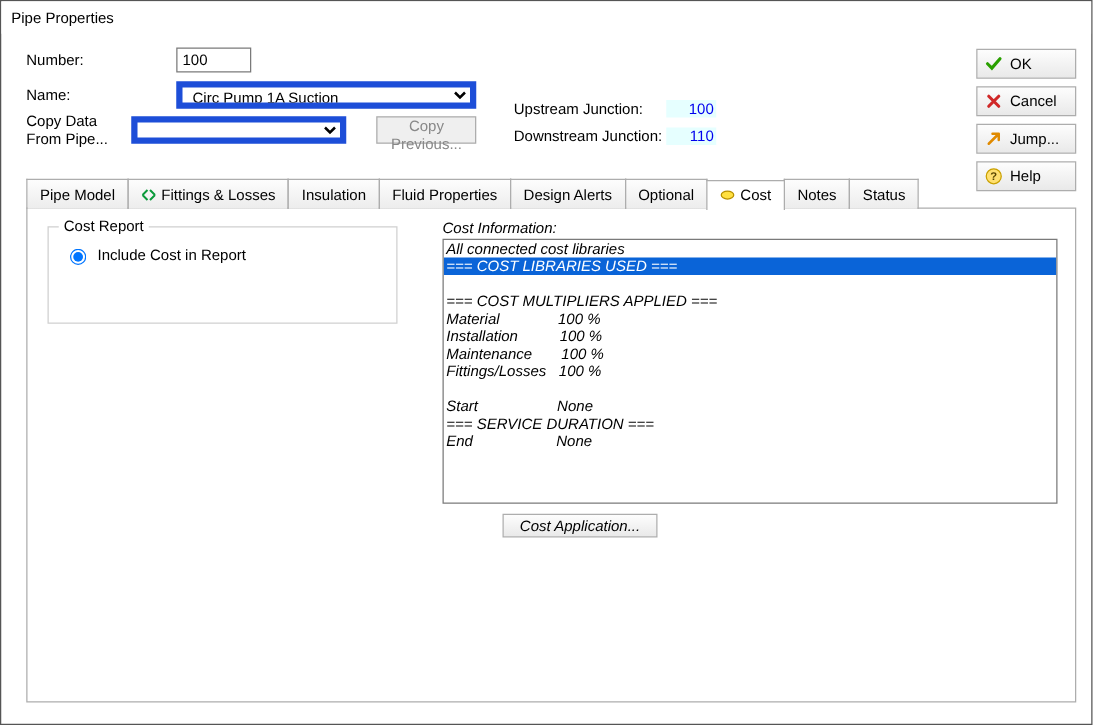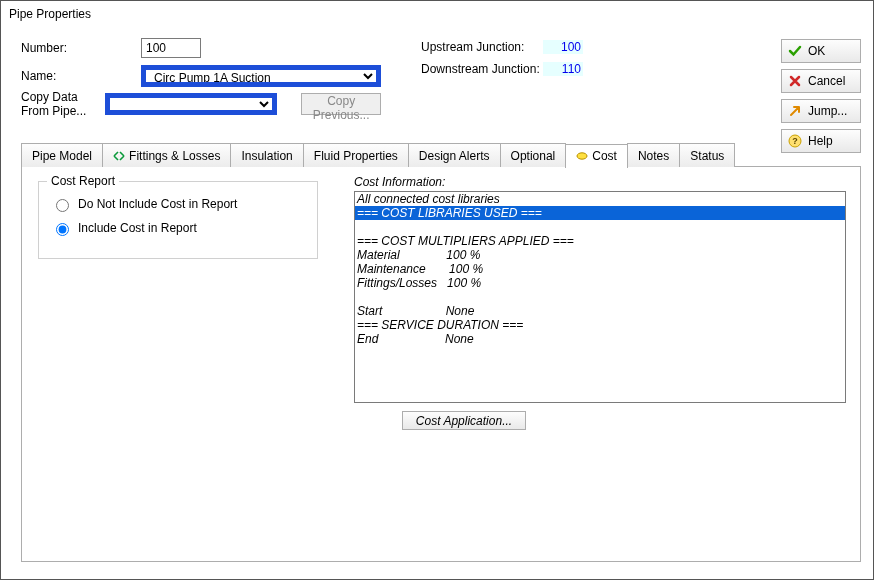--- a/index.html
+++ b/index.html
@@ -20,21 +20,22 @@
     font-size: 12px;
     background: #fff;
   }
   .content {
     padding: 10px 12px 12px 20px;
     position: relative;
     height: 546px;
   }
   .top-row {
     display: flex;
-    gap: 40px;
+    gap: 30px;
+    align-items: flex-end;
   }
   .left-fields {
     width: 360px;
   }
   .mid-fields {
     width: 200px;
   }
   .fieldrow {
     display: flex;
     align-items: center;
@@ -295,39 +296,36 @@
     <div class="tab">
         <span>Status</span>
       </div>
   </div>
 
   <div class="tab-body">
 
     <div class="groupbox">
       <span class="legend">Cost Report</span>
       <div class="radios">
-        <label>
-          <input type="radio" name="costrep" style="">
-          <span>Do Not Include Cost in Report</span>
-        </label>
         <label>
           <input type="radio" name="costrep" checked="" style="">
           <span>Include Cost in Report</span>
         </label>
       </div>
     </div>
 
     <div class="cost-info">
       <div class="cost-info-label">Cost Information:</div>
       <div class="cost-list" id="cost-list">
           <div class="line">All connected cost libraries</div>
           <div class="line sel">=== COST LIBRARIES USED ===</div>
           <div class="line">&nbsp;</div>
           <div class="line">=== COST MULTIPLIERS APPLIED ===</div>
           <div class="line">Material              100 %</div>
+          <div class="line">Installation          100 %</div>
           <div class="line">Maintenance       100 %</div>
           <div class="line">Fittings/Losses   100 %</div>
           <div class="line">&nbsp;</div>
           <div class="line">Start                   None</div>
           <div class="line">=== SERVICE DURATION ===</div>
           <div class="line">End                    None</div>
         </div>
       <button class="cost-app-btn">Cost Application...</button>
     </div>
 

